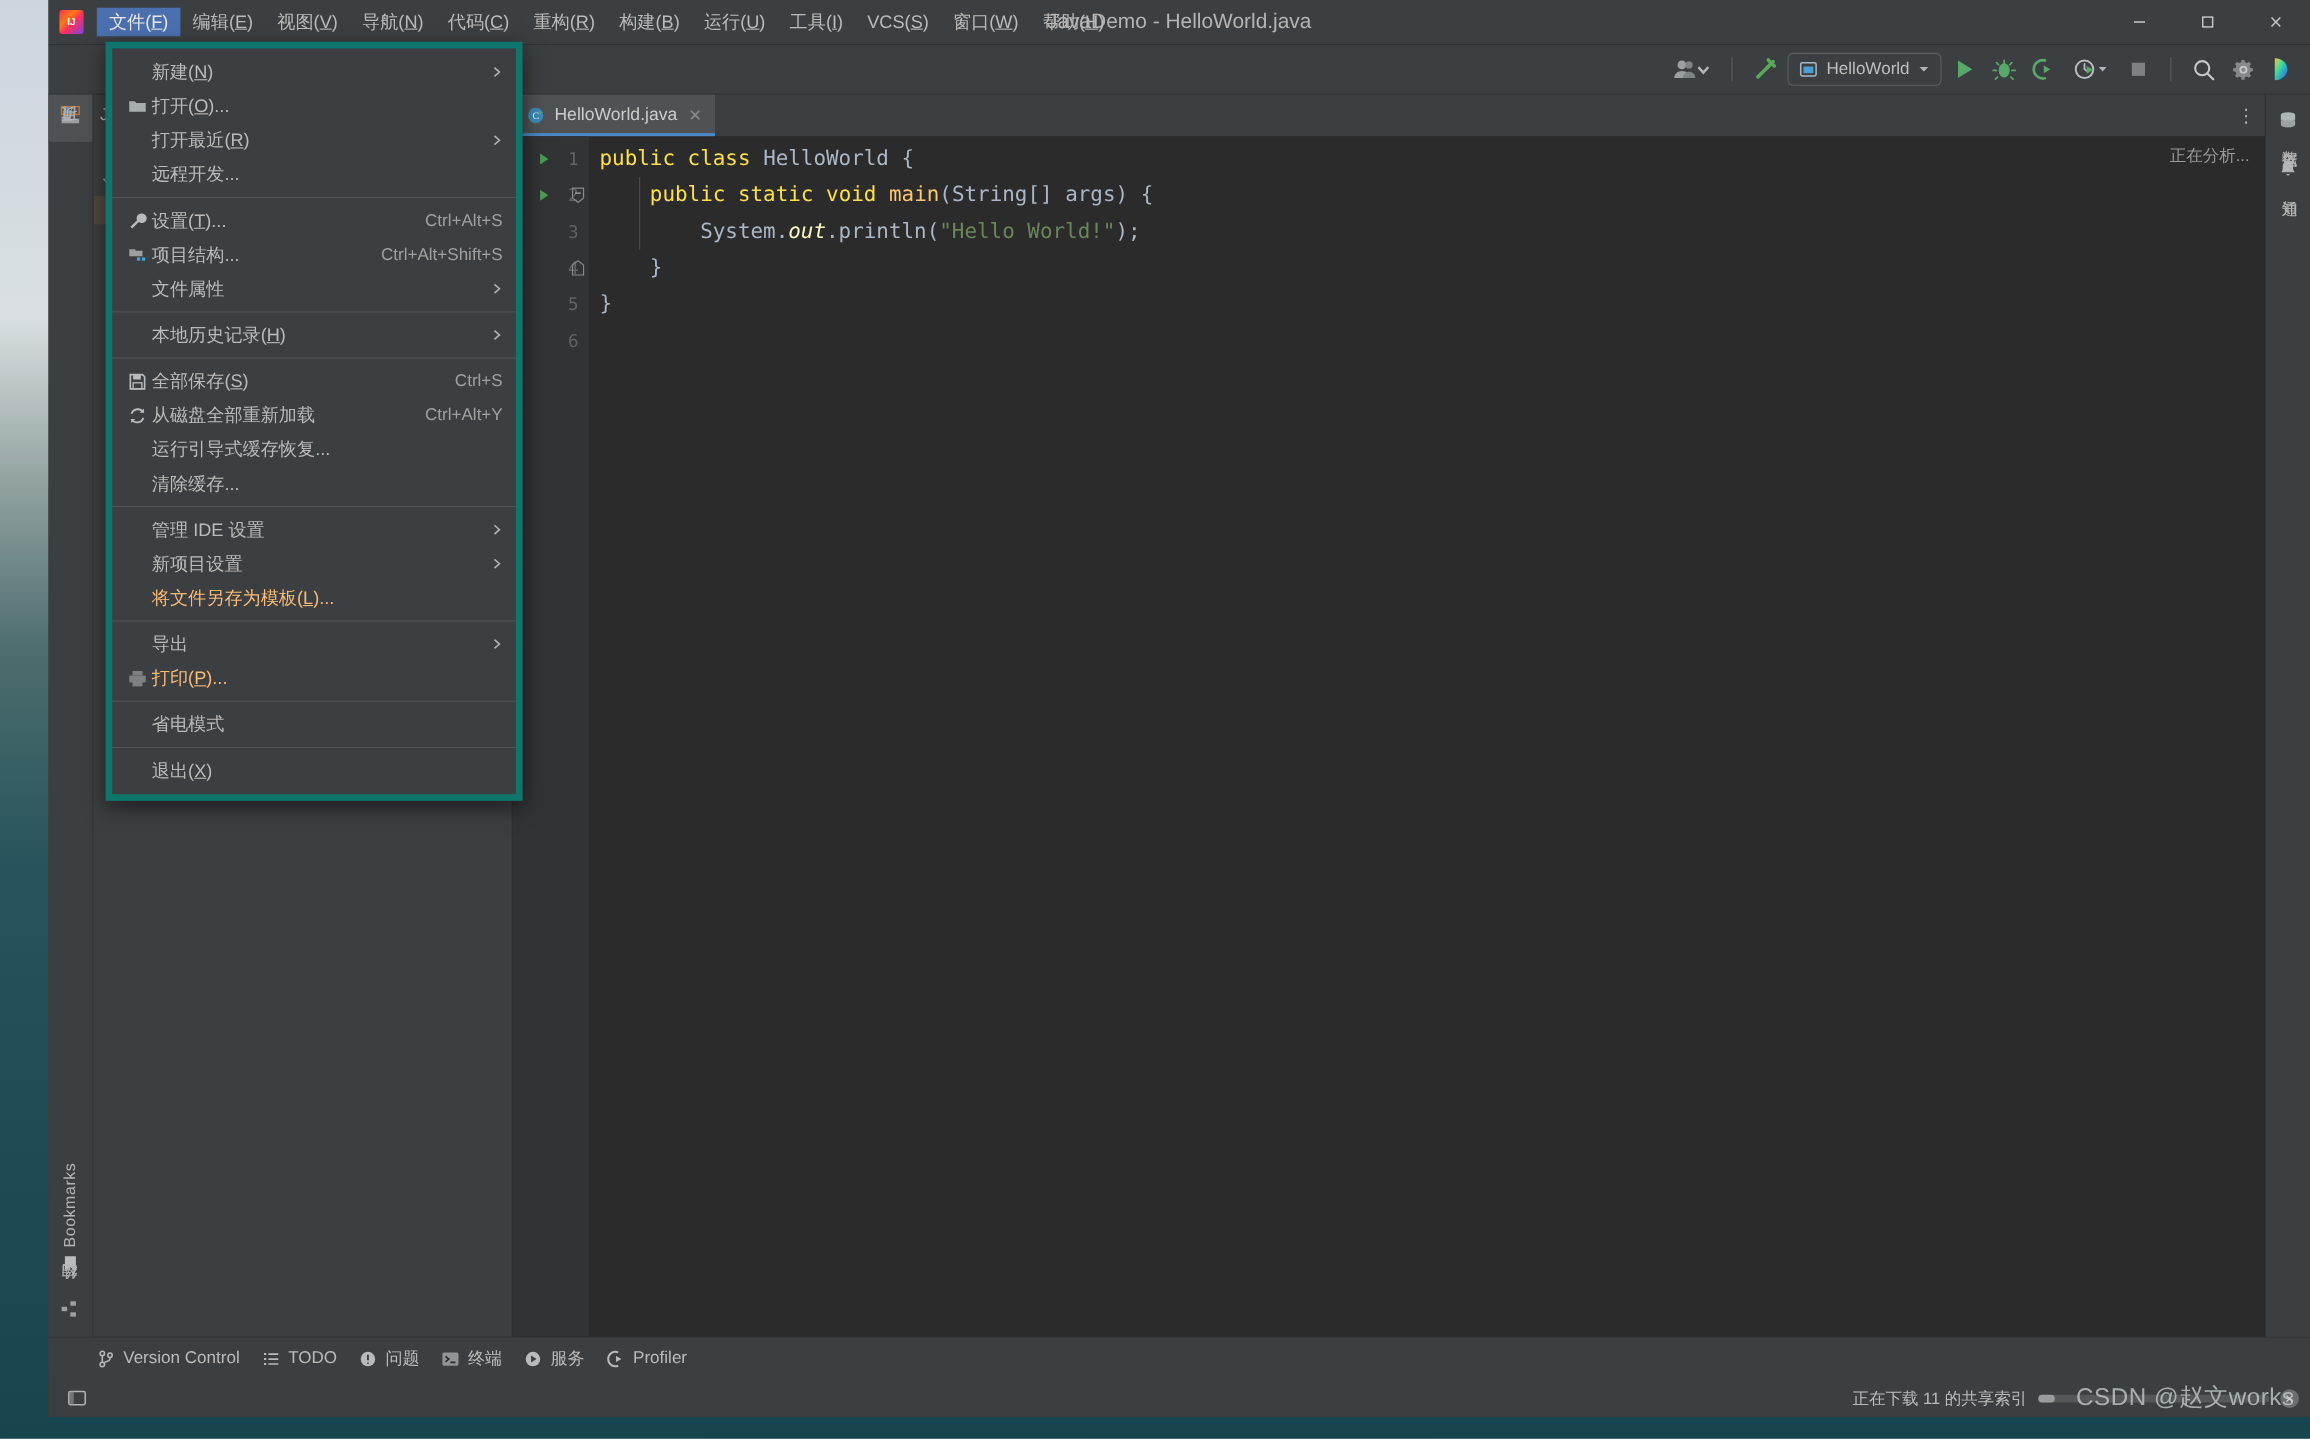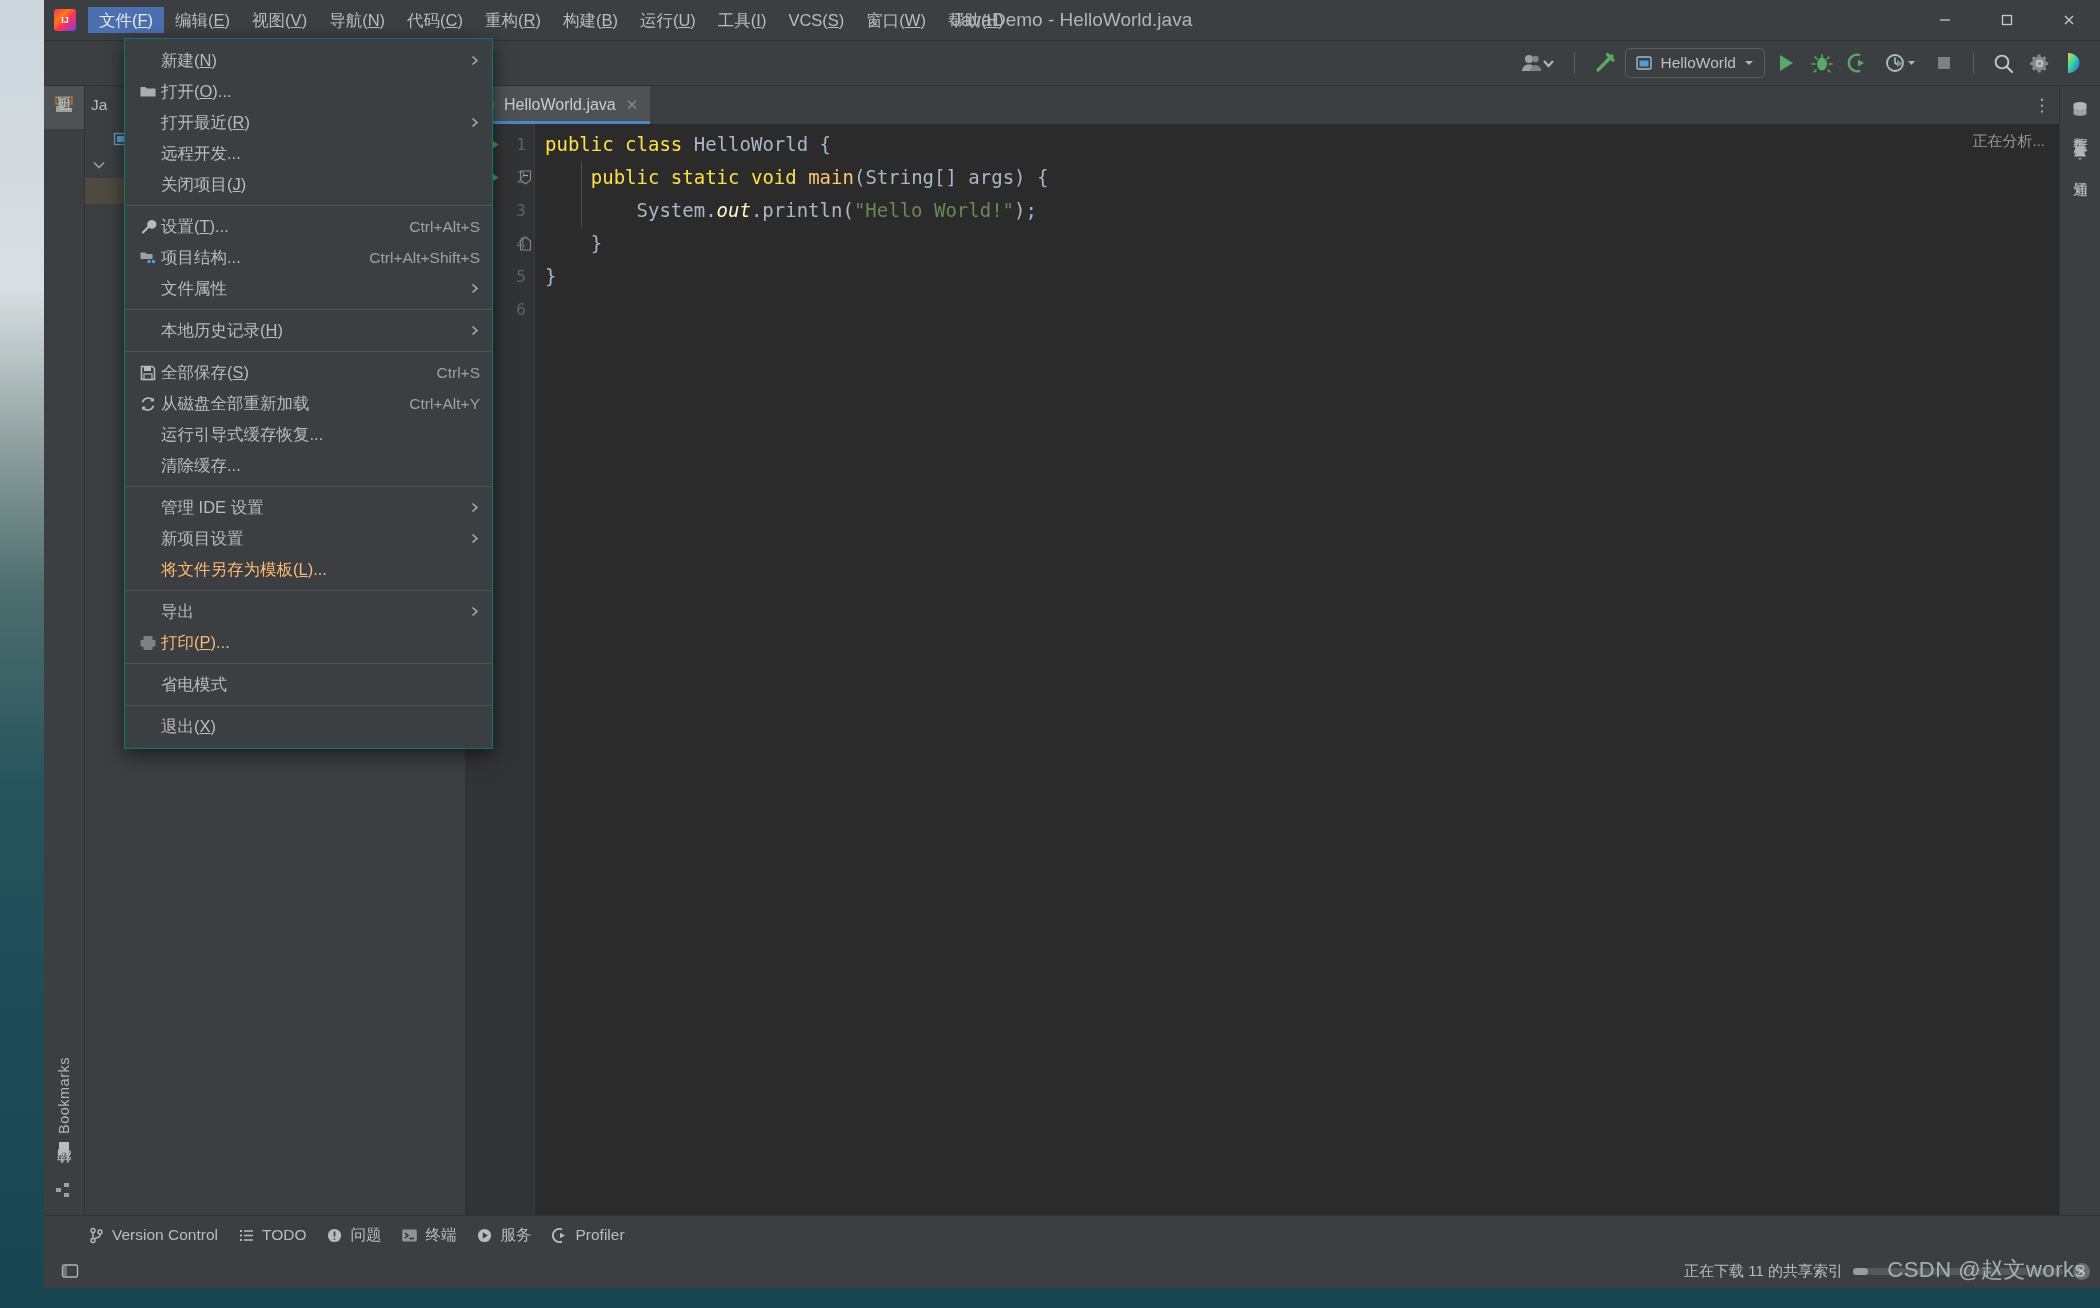--- a/index.html
+++ b/index.html
@@ -152,22 +152,22 @@
     border-left:1px solid #3a3d3f;
   }
   .cline{height:33px; line-height:33px; font-size:19px; white-space:pre; padding-left:10px;}
   .kw{color:#fde047;} .cls{color:#a9b7c6;} .str{color:#6a8759;}
   .fld{color:#fef9c3; font-style:italic;} .mth{color:#ffc66d;} .pl{color:#a9b7c6;}
   .analyz{position:absolute; right:14px; top:8px; color:#9a9a9a; font-size:15px;
           font-family:"Liberation Sans",sans-serif;}
 
   
   .dropdown {
-    position:absolute; left: 80px; top: 38px; width: 367px;
-    background:#3c3f41; border:1px solid #0f766e;
+    position:absolute; left: 52px; top: 38px; width: 367px;
+    background:#3c3f41; border:6px solid #0f766e;
     box-shadow: 0 6px 18px rgba(0,0,0,.55);
     padding: 6px 0; z-index: 50;
   }
   .mrow{
     height:31px; display:flex; align-items:center; position:relative;
     color:#bbbbbb; font-size:16.5px; padding-left:10px; padding-right:12px;
     cursor:default;
   }
   .mrow.disabled{color:#fdba74;}
   .mrow .ico{width:26px;display:flex;align-items:center;justify-content:center;flex:none;}
@@ -593,24 +593,20 @@
           <span class="arrow" style="margin-left: auto;">
             <svg width="11" height="11" viewBox="0 0 11 11">
               <path d="M3.5 1.5l4.5 4-4.5 4" fill="none" stroke="#b0b0b0" stroke-width="1.5"></path>
             </svg>
           </span>
         </div>
         <div class="mrow">
           <span class="ico"></span>
           <span class="lbl">远程开发...</span>
         </div>
-        <div class="mrow">
-          <span class="ico"></span>
-          <span class="lbl">关闭项目(<u>J</u>)</span>
-        </div>
         <div class="msep"></div>
         <div class="mrow">
           <span class="ico">
             <svg width="18" height="18" viewBox="0 0 18 18">
               <path d="M12.6 2a4.4 4.4 0 0 0-4 6.2L2.6 14.2l1.6 1.6 6-6A4.4 4.4 0 1 0 12.6 2z" fill="#b6bbbe"></path>
             </svg>
           </span>
           <span class="lbl">设置(<u>T</u>)...</span>
           <span class="sc">Ctrl+Alt+S</span>
         </div>

